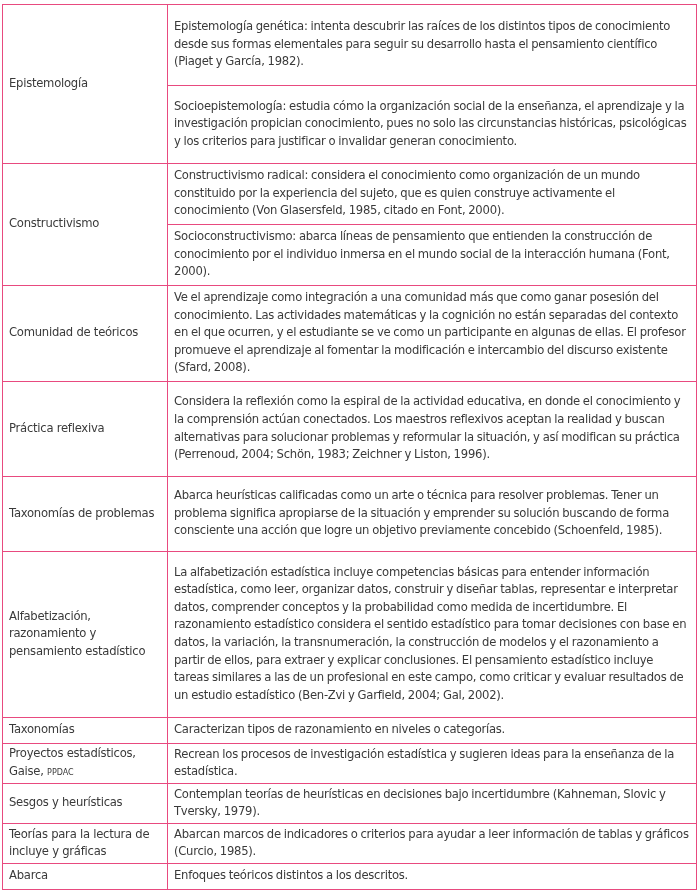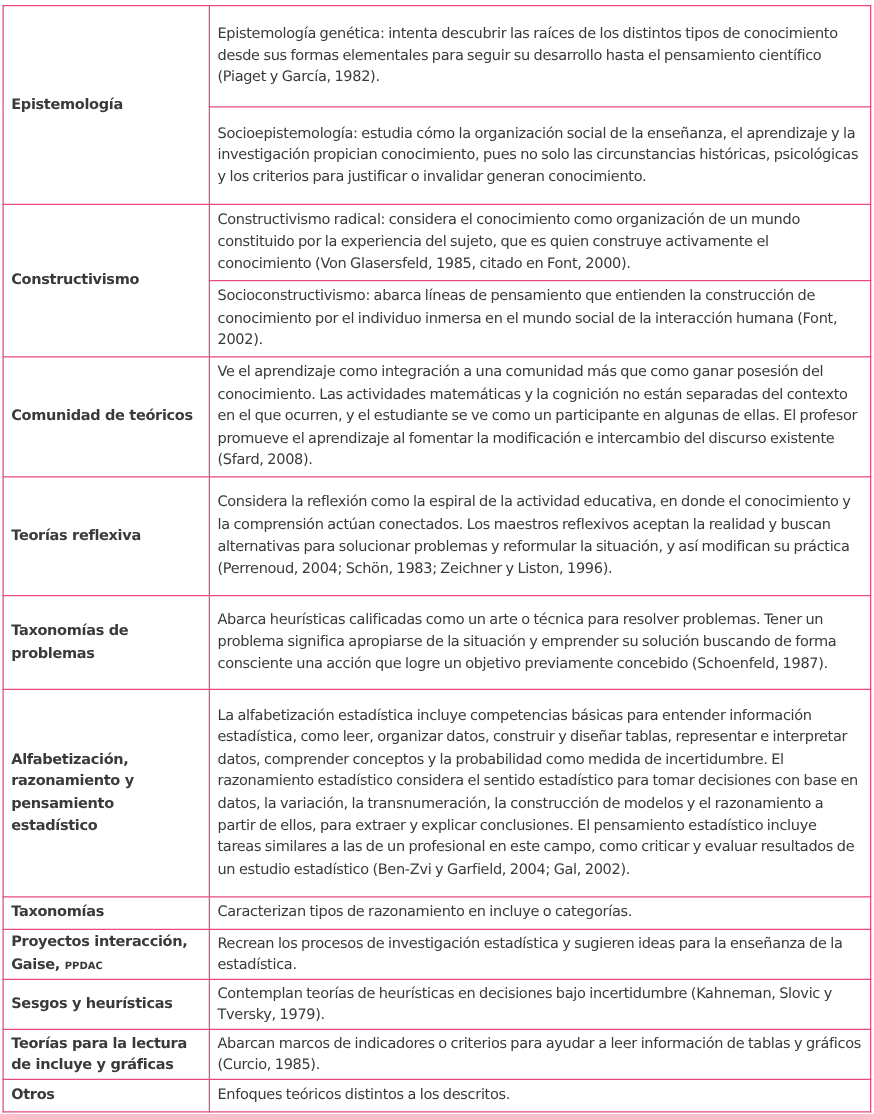--- a/index.html
+++ b/index.html
@@ -11,21 +11,21 @@
     font-size:11.6px; color:#3a3a3a; line-height:17.6px;
     letter-spacing:-0.25px;
   }
   .tbl td {
     border:1.5px solid #e84a7f;
     vertical-align:middle;
     padding:1px 6px 2px 6px;
   }
   .tbl col.c1 { width:165px; }
   .tbl col.c2 { width:529px; }
-  .cat { padding-left:5px;font-weight:bold; }
+  .cat { padding-left:5px; }
   .desc { word-spacing:-0.5px; }
   .sc { font-size:8px; letter-spacing:0; }
 </style>
 </head>
 <body>
 
 <table class="tbl">
   <colgroup>
       <col class="c1">
       <col class="c2">
@@ -37,61 +37,61 @@
     </tr>
     <tr>
       <td class="desc" style="height:74px">Socioepistemología: estudia cómo la organización social de la enseñanza, el aprendizaje y la investigación propician conocimiento, pues no solo las circunstancias históricas, psicológicas y los criterios para justificar o invalidar generan conocimiento.</td>
     </tr>
 
     <tr>
       <td class="cat" rowspan="2">Constructivismo</td>
       <td class="desc" style="height:57px">Constructivismo radical: considera el conocimiento como organización de un mundo constituido por la experiencia del sujeto, que es quien construye activamente el conocimiento (Von Glasersfeld, 1985, citado en Font, 2000).</td>
     </tr>
     <tr>
-      <td class="desc" style="height:57px">Socioconstructivismo: abarca líneas de pensamiento que entienden la construcción de conocimiento por el individuo inmersa en el mundo social de la interacción humana (Font, 2002).</td>
+      <td class="desc" style="height:57px">Socioconstructivismo: abarca líneas de pensamiento que entienden la construcción de conocimiento por el individuo inmersa en el mundo social de la interacción humana (Font, 2000).</td>
     </tr>
 
     <tr>
       <td class="cat">Comunidad de teóricos</td>
       <td class="desc" style="height:92px">Ve el aprendizaje como integración a una comunidad más que como ganar posesión del conocimiento. Las actividades matemáticas y la cognición no están separadas del contexto en el que ocurren, y el estudiante se ve como un participante en algunas de ellas. El profesor promueve el aprendizaje al fomentar la modificación e intercambio del discurso existente (Sfard, 2008).</td>
     </tr>
 
     <tr>
-      <td class="cat">Teorías reflexiva</td>
+      <td class="cat">Práctica reflexiva</td>
       <td class="desc" style="height:91px">Considera la reflexión como la espiral de la actividad educativa, en donde el conocimiento y la comprensión actúan conectados. Los maestros reflexivos aceptan la realidad y buscan alternativas para solucionar problemas y reformular la situación, y así modifican su práctica (Perrenoud, 2004; Schön, 1983; Zeichner y Liston, 1996).</td>
     </tr>
 
     <tr>
       <td class="cat">Taxonomías de problemas</td>
-      <td class="desc" style="height:71px">Abarca heurísticas calificadas como un arte o técnica para resolver problemas. Tener un problema significa apropiarse de la situación y emprender su solución buscando de forma consciente una acción que logre un objetivo previamente concebido (Schoenfeld, 1987).</td>
+      <td class="desc" style="height:71px">Abarca heurísticas calificadas como un arte o técnica para resolver problemas. Tener un problema significa apropiarse de la situación y emprender su solución buscando de forma consciente una acción que logre un objetivo previamente concebido (Schoenfeld, 1985).</td>
     </tr>
 
     <tr>
       <td class="cat">Alfabetización, razonamiento y pensamiento estadístico</td>
       <td class="desc" style="height:162px">La alfabetización estadística incluye competencias básicas para entender información estadística, como leer, organizar datos, construir y diseñar tablas, representar e interpretar datos, comprender conceptos y la probabilidad como medida de incertidumbre. El razonamiento estadístico considera el sentido estadístico para tomar decisiones con base en datos, la variación, la transnumeración, la construcción de modelos y el razonamiento a partir de ellos, para extraer y explicar conclusiones. El pensamiento estadístico incluye tareas similares a las de un profesional en este campo, como criticar y evaluar resultados de un estudio estadístico (Ben-Zvi y Garfield, 2004; Gal, 2002).</td>
     </tr>
 
     <tr>
       <td class="cat">Taxonomías</td>
-      <td class="desc" style="height:22px">Caracterizan tipos de razonamiento en incluye o categorías.</td>
+      <td class="desc" style="height:22px">Caracterizan tipos de razonamiento en niveles o categorías.</td>
     </tr>
 
     <tr>
-      <td class="cat"><span>Proyectos interacción, Gaise,</span> <span class="sc">PPDAC</span></td>
+      <td class="cat"><span>Proyectos estadísticos, Gaise,</span> <span class="sc">PPDAC</span></td>
       <td class="desc" style="height:36px">Recrean los procesos de investigación estadística y sugieren ideas para la enseñanza de la estadística.</td>
     </tr>
 
     <tr>
       <td class="cat">Sesgos y heurísticas</td>
       <td class="desc" style="height:36px">Contemplan teorías de heurísticas en decisiones bajo incertidumbre (Kahneman, Slovic y Tversky, 1979).</td>
     </tr>
 
     <tr>
       <td class="cat">Teorías para la lectura de incluye y gráficas</td>
       <td class="desc" style="height:36px">Abarcan marcos de indicadores o criterios para ayudar a leer información de tablas y gráficos (Curcio, 1985).</td>
     </tr>
 
     <tr>
-      <td class="cat">Otros</td>
+      <td class="cat">Abarca</td>
       <td class="desc" style="height:22px">Enfoques teóricos distintos a los descritos.</td>
     </tr>
   </tbody>
 </table>
 
 </body></html>

